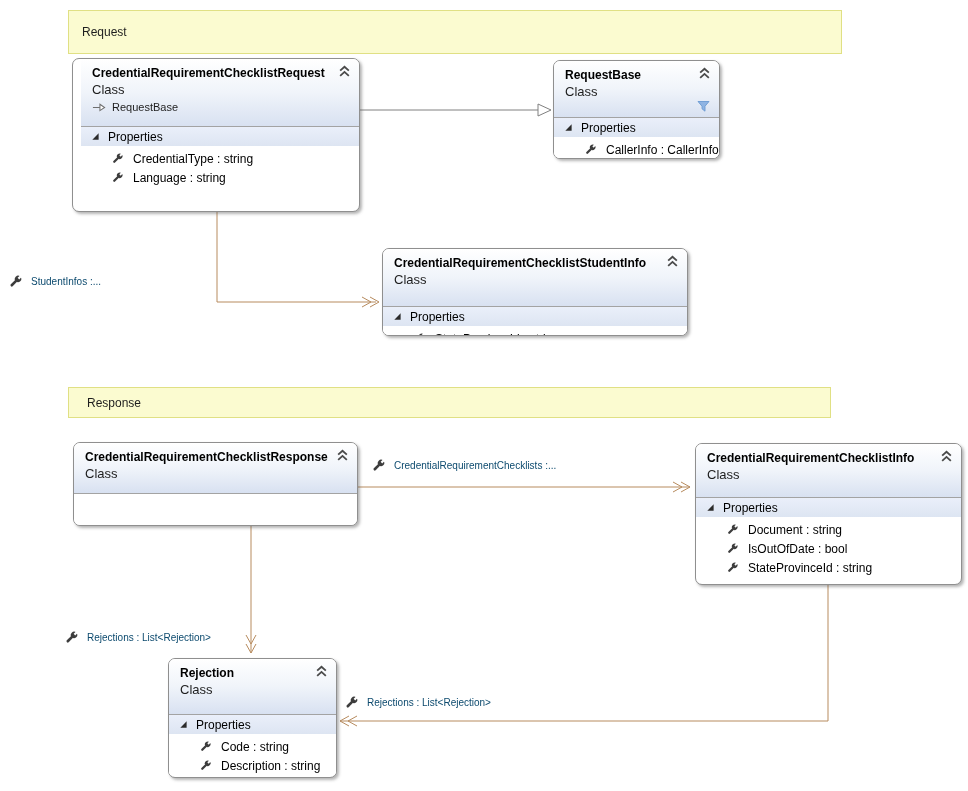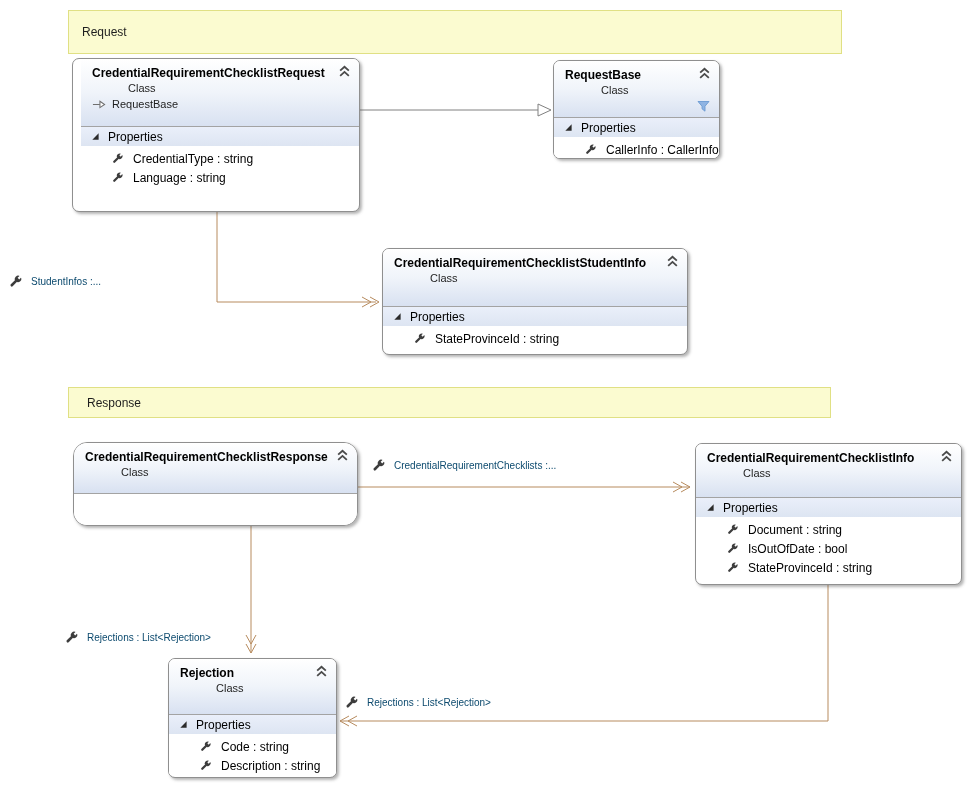--- a/index.html
+++ b/index.html
@@ -12,21 +12,21 @@
           color:#1e1e1e;box-sizing:border-box;}
 
   
   .classbox{position:absolute;background:#ffffff;border:1px solid #8f8f8f;
             border-radius:7px;box-shadow:2px 2px 3px rgba(90,90,90,.45);
             box-sizing:border-box;overflow:hidden;}
   .box-header{position:relative;box-sizing:border-box;padding:7px 10px 0 11px;
               background:linear-gradient(180deg,#ffffff 0%,#f0f4fa 50%,#d8e1f1 100%);
               border-bottom:1px solid #a3a3a3;}
   .box-title{font-size:12px;font-weight:bold;color:#000;white-space:nowrap;}
-  .box-kind{font-size:11px;color:#1e1e1e;margin-top:2px;margin-left:36px;}
+  .box-kind{font-size:13px;color:#1e1e1e;margin-top:2px;}
   .inherits-row{display:flex;align-items:center;gap:6px;font-size:11px;
                 color:#1e1e1e;margin-top:3px;}
   .collapse-btn{position:absolute;top:6px;right:8px;width:13px;height:13px;cursor:pointer;}
   .filter-ind{position:absolute;right:9px;bottom:4px;width:13px;height:13px;}
   .compartment-bar{display:flex;align-items:center;gap:8px;height:19px;
                    background:linear-gradient(180deg,#eaeffa 0%,#dde5f2 100%);
                    font-size:12px;color:#000;padding-left:10px;}
   .rows{padding-top:3px;background:#fff;}
   .prop-row{display:flex;align-items:center;gap:9px;height:19px;
             padding-left:30px;font-size:12px;color:#000;background:#fff;white-space:nowrap;}
@@ -164,21 +164,21 @@
     <div class="rows">
       <div class="prop-row">
         <svg class="icon" width="13" height="13">
             <use href="#i-wrench"></use>
           </svg>
         <span>CallerInfo : CallerInfo</span>
       </div>
     </div>
   </div>
 
-  <div class="classbox" style="left:382px;top:248px;width:306px;height:107px;">
+  <div class="classbox" style="left:382px;top:248px;width:306px;height:88px;">
     <div class="box-header" style="height:58px;">
       <div class="box-title">CredentialRequirementChecklistStudentInfo</div>
       <div class="box-kind">Class</div>
       <svg class="collapse-btn" viewBox="0 0 12 12">
           <use href="#i-chevup"></use>
         </svg>
     </div>
     <div class="compartment-bar">
       <svg class="icon" width="9" height="9">
           <use href="#i-expander"></use>
@@ -188,21 +188,21 @@
     <div class="rows">
       <div class="prop-row">
         <svg class="icon" width="13" height="13">
             <use href="#i-wrench"></use>
           </svg>
         <span>StateProvinceId : string</span>
       </div>
     </div>
   </div>
 
-  <div class="classbox" style="left:73px;top:442px;width:285px;height:84px;border-radius:14px;">
+  <div class="classbox" style="left:73px;top:442px;width:285px;height:84px;">
     <div class="box-header" style="height:51px;">
       <div class="box-title">CredentialRequirementChecklistResponse</div>
       <div class="box-kind">Class</div>
       <svg class="collapse-btn" viewBox="0 0 12 12">
           <use href="#i-chevup"></use>
         </svg>
     </div>
     <div class="empty-body" style="height:32px;"></div>
   </div>
 

